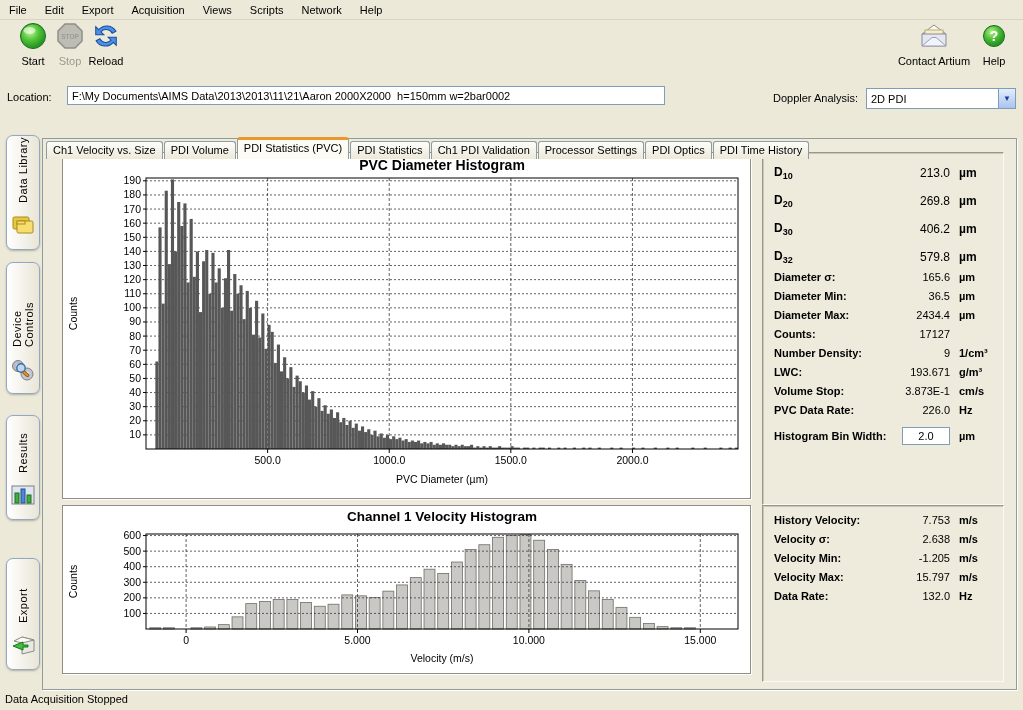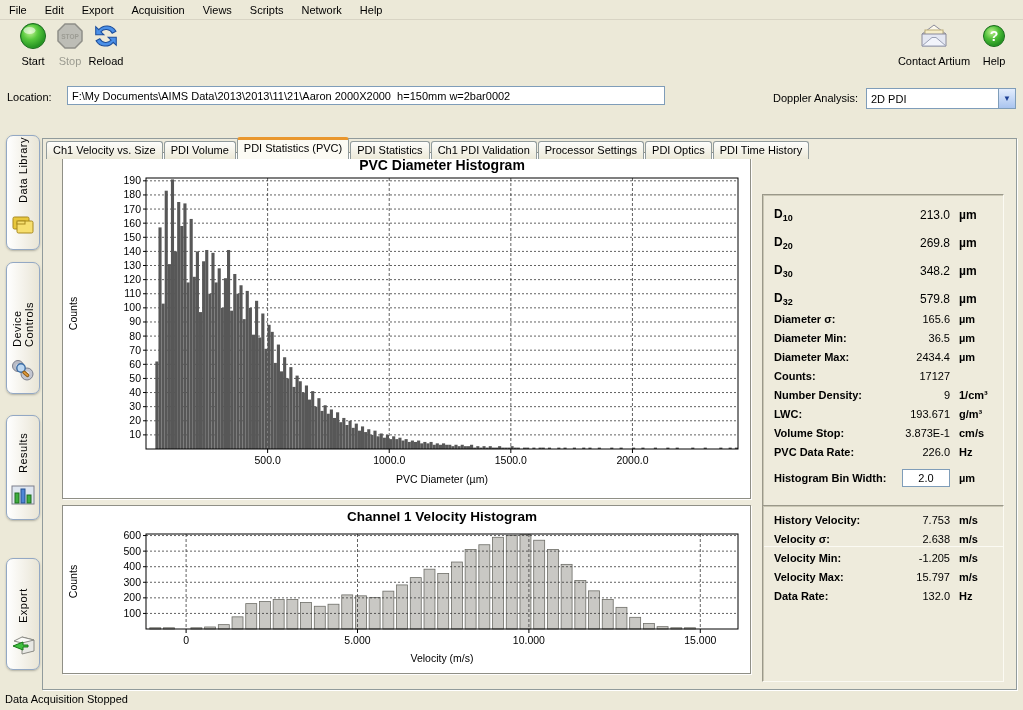--- a/index.html
+++ b/index.html
@@ -46,21 +46,21 @@
   .main-frame{position:absolute;left:42px;top:138px;width:973px;height:550px;
     border:1px solid #919b9c;background:#eeebdc;box-shadow:1px 1px 0 #fff;}
   
   .chart-box{position:absolute;background:#fff;border:1px solid #8f8f86;box-shadow:1px 1px 0 rgba(255,255,255,.9);}
   #chart1-box{left:62px;top:152px;width:687px;height:345px;}
   #chart2-box{left:62px;top:505px;width:687px;height:167px;}
   .stats-box{position:absolute;border:1px solid;border-color:#9a988a #fbfaf3 #fbfaf3 #9a988a;
     box-shadow:inset 1px 1px 0 #c9c6b4;}
   #stats1-box{left:762px;top:152px;width:240px;height:345px;}
   #stats2-box{left:762px;top:505px;width:240px;height:167px;padding-top:8px;}
-  #stats1-box{padding-top:6px;margin-top:42px;}
+  #stats1-box{padding-top:6px;}
   .stat-row{display:flex;align-items:baseline;height:19px;font-weight:bold;padding:0 8px 0 11px;}
   .stat-row.d-row{height:28px;font-size:12px;align-items:center;}
   .stat-row sub{font-size:9px;}
   .stat-label{flex:1;}
   .stat-value{width:62px;text-align:right;font-weight:normal;}
   .stat-unit{width:36px;padding-left:9px;}
   .binw-row{display:flex;align-items:center;height:26px;font-weight:bold;padding:0 8px 0 11px;}
   .binw-row .stat-label{flex:1;}
   .binw-input{width:40px;height:14px;border:1px solid #7f9db9;background:#fff;
     font-family:inherit;font-size:11px;text-align:center;padding:1px 3px;font-weight:normal;}
@@ -455,21 +455,21 @@
       <span class="stat-value">213.0</span>
       <span class="stat-unit">µm</span>
     </div>
       <div class="stat-row d-row">
       <span class="stat-label"><span>D</span><sub>20</sub></span>
       <span class="stat-value">269.8</span>
       <span class="stat-unit">µm</span>
     </div>
       <div class="stat-row d-row">
       <span class="stat-label"><span>D</span><sub>30</sub></span>
-      <span class="stat-value">348.2</span>
+      <span class="stat-value">406.2</span>
       <span class="stat-unit">µm</span>
     </div>
       <div class="stat-row d-row">
       <span class="stat-label"><span>D</span><sub>32</sub></span>
       <span class="stat-value">579.8</span>
       <span class="stat-unit">µm</span>
     </div>
       <div class="stat-row">
       <span class="stat-label"><span>Diameter σ:</span><sub></sub></span>
       <span class="stat-value">165.6</span>

